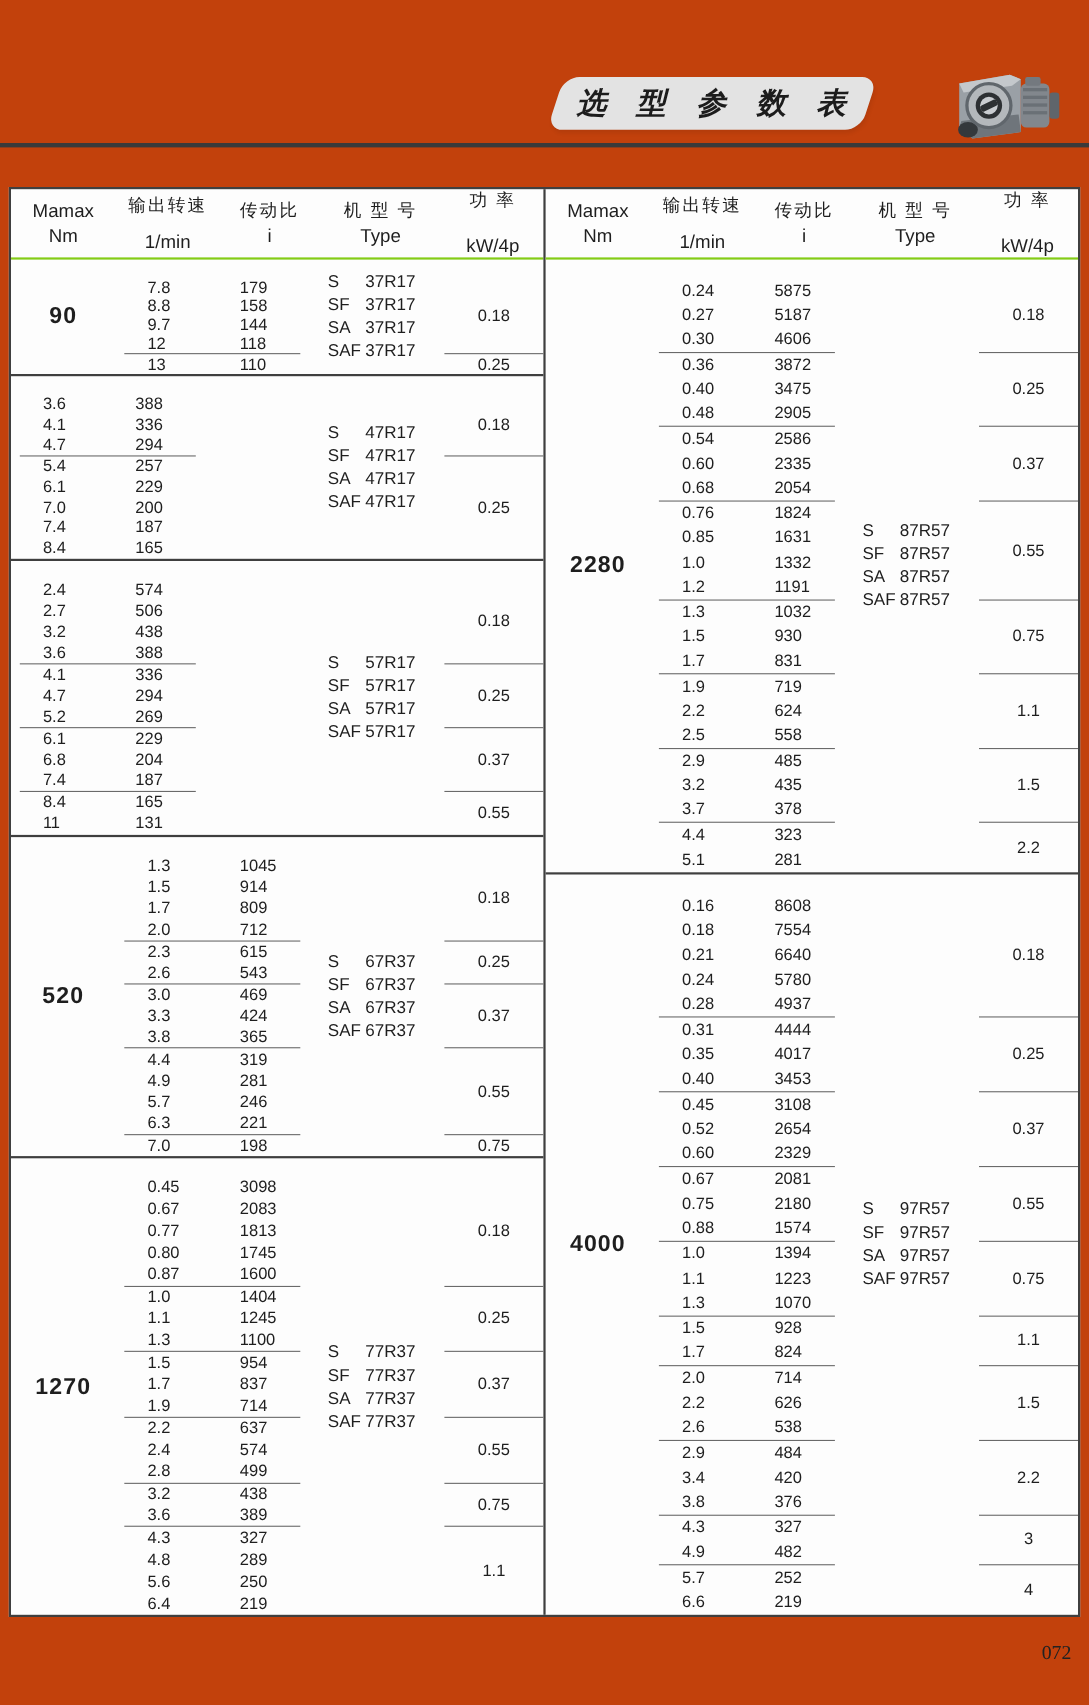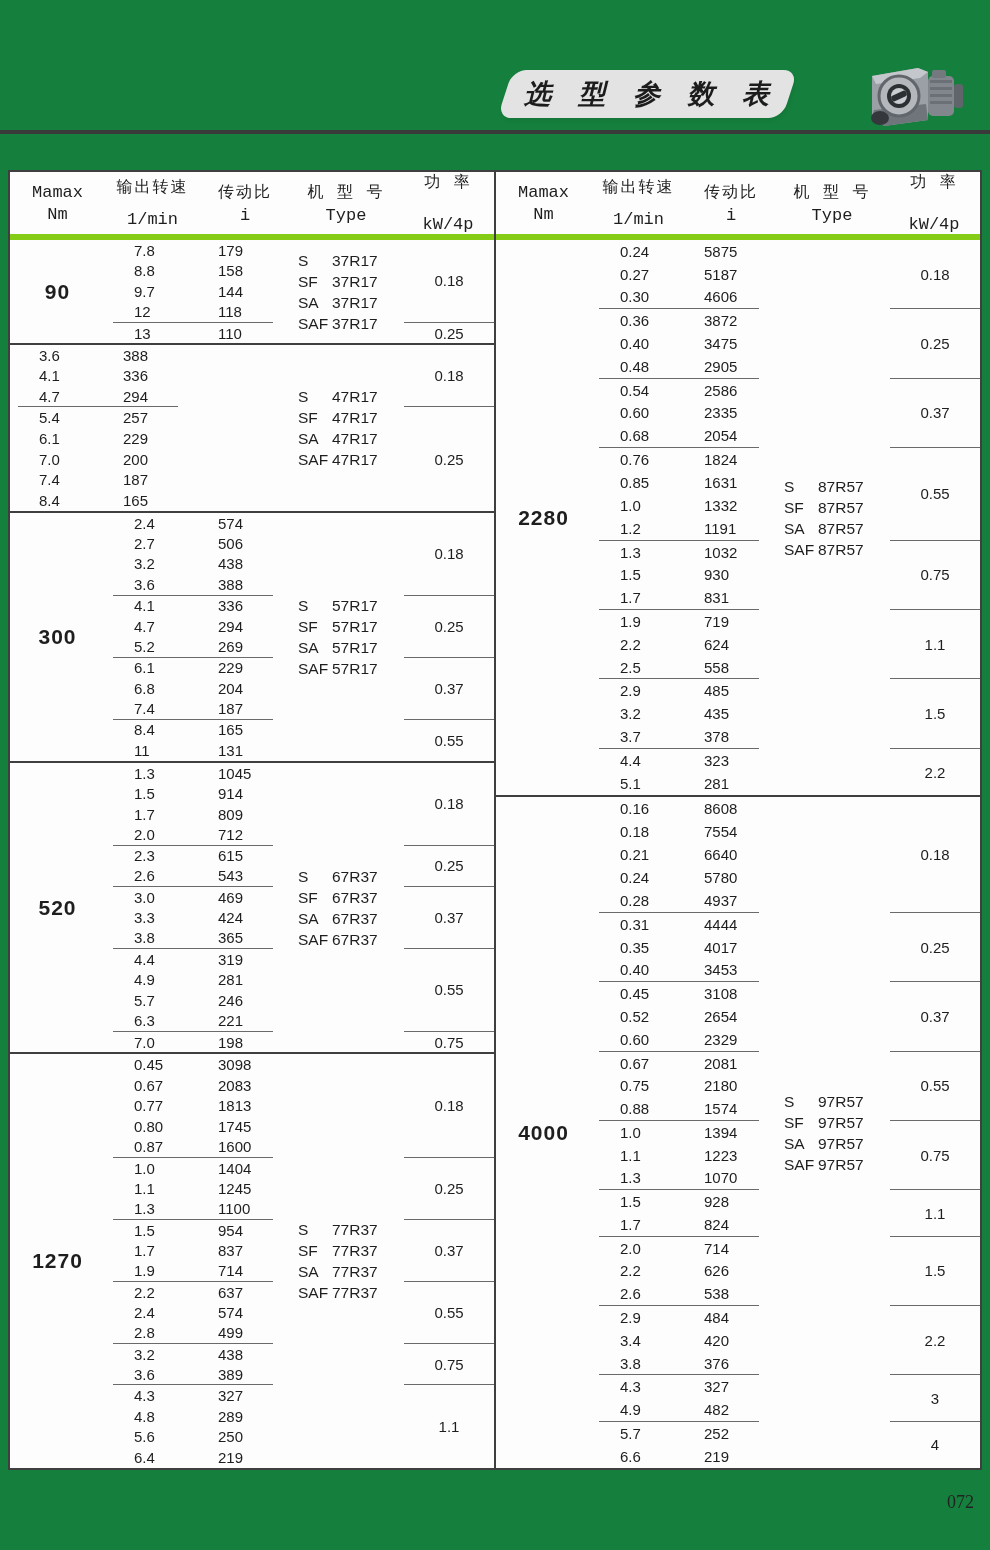--- a/index.html
+++ b/index.html
@@ -1,49 +1,49 @@
 <!DOCTYPE html>
 <html><head>
 <meta charset="utf-8">
 <style>
   html,body{margin:0;padding:0;background:#f4f4f4;}
-  #page{position:relative;width:990px;height:1550px;background:#15803d;margin:0 auto;overflow:hidden;
+  #page{position:relative;width:990px;height:1550px;background:#c2410c;margin:0 auto;overflow:hidden;
         font-family:"Liberation Sans","DejaVu Sans",sans-serif;color:#1e1e1e;}
 
   
   #title-banner{position:absolute;left:505px;top:70px;width:285px;height:48px;}
   #title-banner .bg{position:absolute;inset:0;background:#e3e3e3;border-radius:14px;
         transform:skewX(-18deg);box-shadow:2px 3px 4px rgba(0,0,0,0.08);}
   #title-banner .txt{position:absolute;inset:0;display:flex;align-items:center;justify-content:center;
         font-size:27px;font-style:italic;font-weight:bold;letter-spacing:10px;color:#1c1c1c;padding-left:8px;}
   #gearmotor{position:absolute;left:866px;top:58px;width:100px;height:76px;}
   #top-rule{position:absolute;left:0;top:130px;width:990px;height:4px;background:#3a3a3a;}
 
   
   #sel-table{position:absolute;left:8px;top:170px;width:974px;height:1300px;
         border:2px solid #3f3f3f;display:flex;background:#fdfdfd;box-sizing:border-box;}
   .half{flex:1 1 0;display:flex;flex-direction:column;min-width:0;}
   .half.right{border-left:2px solid #3f3f3f;}
 
-  .thead{height:62px;flex:0 0 62px;border-bottom:6px solid #84cc16;display:flex;align-items:stretch;font-family:Liberation Mono, monospace;}
+  .thead{height:62px;flex:0 0 62px;border-bottom:2px solid #84cc16;display:flex;align-items:stretch;}
   .hc{display:flex;flex-direction:column;align-items:center;justify-content:center;gap:3px;}
   .hc .cn{font-size:16px;font-weight:500;letter-spacing:2px;}
   .hc .en{font-size:17px;}
   .hc.w-mamax{width:95px;}
   .hc.w-speed{width:95px;gap:12px;}
   .hc.w-ratio{width:90px;align-items:center;}
   .hc.w-type{width:112px;}
   .hc.w-power{flex:1;justify-content:space-between;}
 
   .blocks{flex:1;display:flex;flex-direction:column;}
   .block{position:relative;display:flex;align-items:stretch;min-height:0;}
   .block:not(:last-child){border-bottom:2px solid #3f3f3f;}
   .mamax{width:95px;flex:0 0 95px;display:flex;align-items:center;justify-content:center;
         font-size:21px;font-weight:bold;letter-spacing:1px;}
-  .groups{flex:1;display:flex;flex-direction:column;min-width:0;}
+  .groups{flex:1;display:flex;flex-direction:column;min-width:0;margin-top:17px;}
   .group{display:flex;align-items:stretch;min-height:0;}
   .sr{margin-left:8px;width:160px;flex:0 0 160px;display:flex;flex-direction:column;justify-content:center;}
   .group:not(:last-child) .sr{border-bottom:1px solid #6a6a6a;}
   .pair{flex:1;display:flex;align-items:center;font-size:15px;}
   .pair .sp{width:86px;padding-left:21px;box-sizing:border-box;}
   .pair .ra{flex:1;padding-left:19px;}
   .typegap{flex:1;}
   .power{width:90px;flex:0 0 90px;display:flex;align-items:center;justify-content:center;font-size:15px;}
   .group:not(:last-child) .power{border-bottom:1px solid #6a6a6a;}
   .typebox{position:absolute;left:288px;top:50%;transform:translateY(-50%);width:110px;
@@ -224,21 +224,20 @@
                 <span class="pfx">SA</span>
                 <span>47R17</span>
               </div>
               <div class="tline">
                 <span class="pfx">SAF</span>
                 <span>47R17</span>
               </div>
             </div>
           </div>
           <div class="block" style="flex: 12 1 0px;">
-            <div class="mamax">300</div>
             <div class="groups">
               <div class="group" style="flex: 4 1 0px;">
                 <div class="sr">
                   <div class="pair">
                     <span class="sp">2.4</span>
                     <span class="ra">574</span>
                   </div>
                   <div class="pair">
                     <span class="sp">2.7</span>
                     <span class="ra">506</span>

